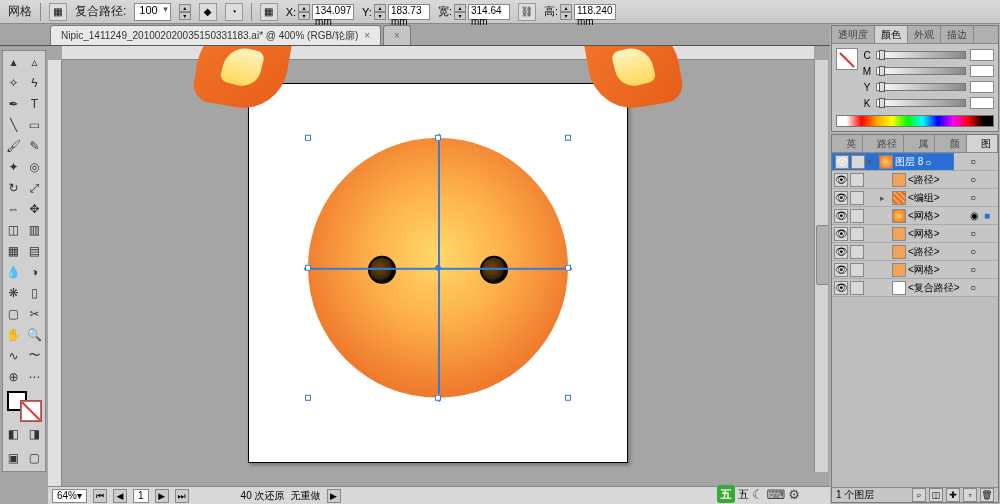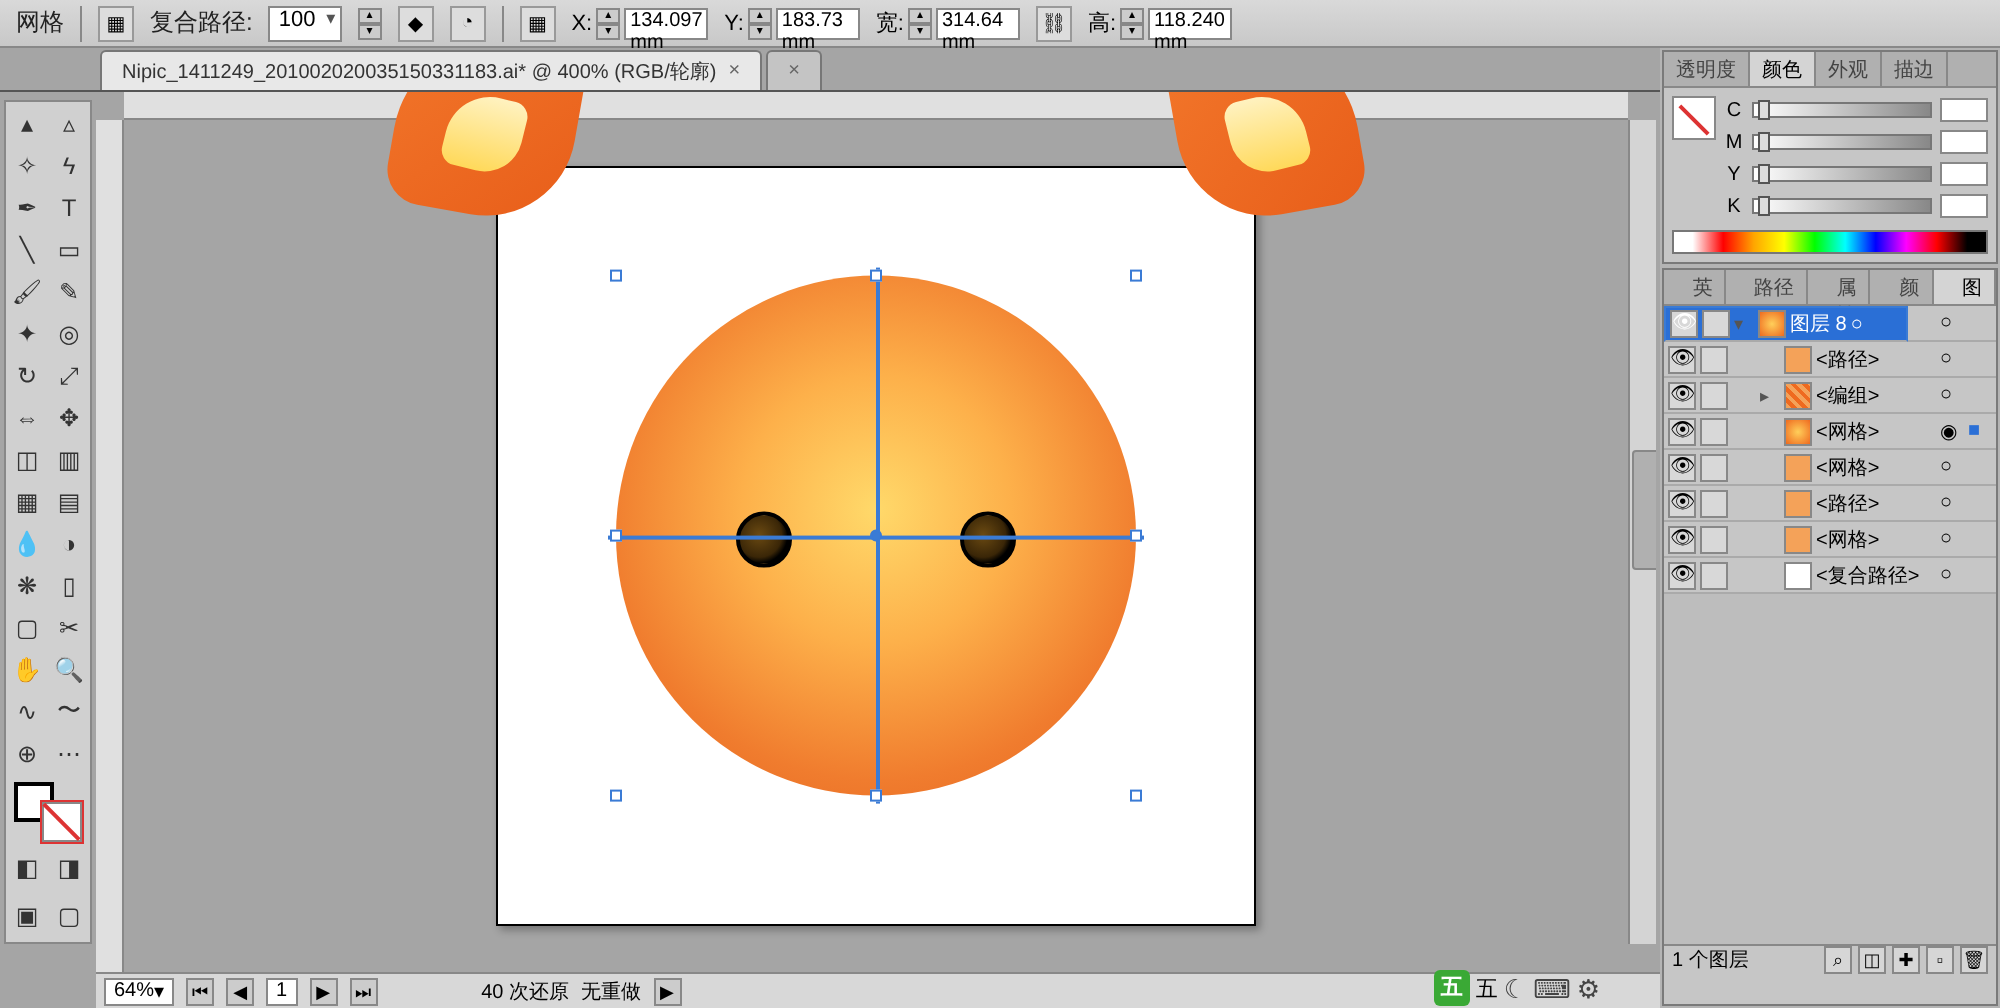--- a/index.html
+++ b/index.html
@@ -92,21 +92,21 @@
 .layer-row.sel { background: #2a6fd6; color: #fff; }
 .vis { width: 14px; height: 14px; background: #d8d8d8; border: 1px solid #888; text-align: center; font-size: 10px; line-height: 12px; }
 .sp { width: 12px; }
 .exp { width: 10px; font-size: 9px; color: #555; }
 .thumb { width: 14px; height: 14px; border: 1px solid #888; background: #fff; display:flex;align-items:center;justify-content:center; }
 .thumb.grad1{background:radial-gradient(circle,#ffcf5a,#ef6a1f);}
 .thumb.mesh{background:repeating-linear-gradient(45deg,#f4a259,#f4a259 2px,#ef6a1f 2px,#ef6a1f 4px);}
 .thumb.path{background:#f4a259;}
 .layer-row .nm { flex: 1; white-space: nowrap; overflow: hidden; }
 .targ { width: 12px; font-size: 10px; }
-.layer-foot { height: 30px; border-top: 1px solid #888; display: flex; align-items: flex-start; justify-content: space-between; padding: 0 4px; font-size: 10px; }
+.layer-foot { height: 15px; border-top: 1px solid #888; display: flex; align-items: flex-start; justify-content: space-between; padding: 0 4px; font-size: 10px; }
 .layer-foot .icons { display: flex; gap: 3px; }
 .layer-foot .icons span { width: 14px; height: 14px; background: #d6d6d6; border: 1px solid #888; font-size: 9px; text-align: center; line-height: 12px; }
 
 .taskbar-badge{position:absolute;right:200px;bottom:1px;display:flex;align-items:center;gap:3px;font-size:11px;}
 .taskbar-badge .g{width:18px;height:18px;background:#3aa935;color:#fff;border-radius:3px;text-align:center;line-height:18px;font-weight:bold;}
 .moon{font-size:13px;color:#444;}
 </style>
 </head>
 <body>
 

